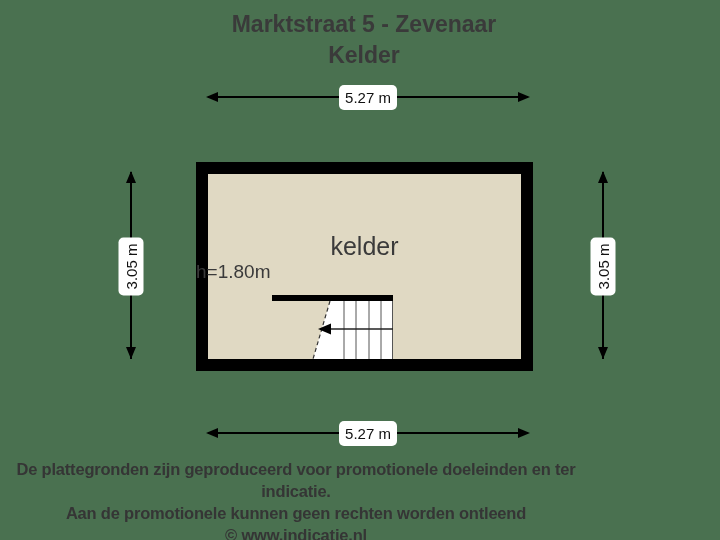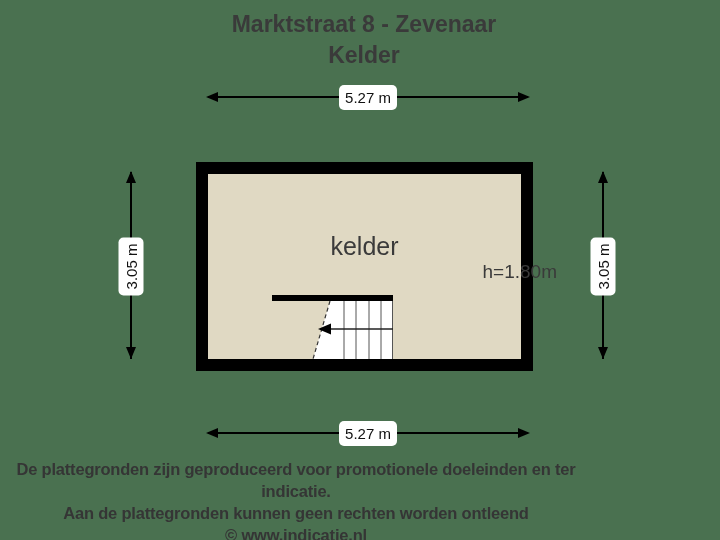--- a/index.html
+++ b/index.html
@@ -10,22 +10,22 @@
   
   .title-block{position:absolute;top:9px;left:8px;width:712px;text-align:center;
                color:var(--c-title-text,#3a3a3a);font-weight:bold;font-size:23px;line-height:31px;}
 
   
   .room-outer{position:absolute;left:196px;top:162px;width:337px;height:209px;
               background:var(--c-wall,#000);}
   .room-inner{position:absolute;inset:12px;background:var(--c-floor,#e0d9c3);}
   .room-label{position:absolute;left:196px;width:337px;top:232px;text-align:center;
               font-size:25px;color:var(--c-room-text,#3a3a3a);}
-  .room-height{position:absolute;left:196px;width:337px;top:261px;text-align:right;
-               font-size:19px;color:var(--c-room-text,#3a3a3a);margin-left:24px;}
+  .room-height{position:absolute;left:196px;width:337px;top:261px;text-align:left;
+               font-size:19px;color:var(--c-room-text,#3a3a3a);}
 
   
   .dim-line-h{position:absolute;height:2px;background:var(--c-wall,#000);}
   .dim-line-v{position:absolute;width:2px;background:var(--c-wall,#000);}
   .ah{position:absolute;width:0;height:0;}
   .ah-left {border-top:5px solid transparent;border-bottom:5px solid transparent;border-right:12px solid var(--c-wall,#000);}
   .ah-right{border-top:5px solid transparent;border-bottom:5px solid transparent;border-left:12px solid var(--c-wall,#000);}
   .ah-up   {border-left:5px solid transparent;border-right:5px solid transparent;border-bottom:12px solid var(--c-wall,#000);}
   .ah-down {border-left:5px solid transparent;border-right:5px solid transparent;border-top:12px solid var(--c-wall,#000);}
   .dim-label{position:absolute;width:58px;height:25px;background:var(--c-label-box,#fff);
@@ -40,21 +40,21 @@
   .footer-block{position:absolute;left:0;top:458px;width:592px;text-align:center;
                 color:var(--c-footer-text,#353535);font-weight:bold;font-size:16.5px;
                 line-height:22px;letter-spacing:-0.2px;}
 </style>
 </head>
 <body>
 
 <div id="canvas">
 
   <div class="title-block">
-    <div>Marktstraat 8 - Zevenaar</div>
+    <div>Marktstraat 5 - Zevenaar</div>
     <div>Kelder</div>
   </div>
 
   <div>
     <div class="dim-line-h" style="left:208px;top:96px;width:320px;"></div>
     <div class="ah ah-left" style="left:206px;top:92px;"></div>
     <div class="ah ah-right" style="left:518px;top:92px;"></div>
     <div class="dim-label" style="left:339px;top:85px;">5.27 m</div>
   </div>
 
@@ -95,17 +95,17 @@
       <line x1="127.5" y1="8" x2="127.5" y2="66"></line>
     </g>
     <line x1="65" y1="8" x2="48" y2="66" stroke="#333333" stroke-width="1.2" stroke-dasharray="4,3"></line>
     <line x1="62" y1="36" x2="128" y2="36" stroke="#222222" stroke-width="1.5"></line>
     <polygon points="53,36 66,30.5 66,41.5" fill="#000000"></polygon>
     <rect x="7" y="2" width="121" height="6" fill="#000000"></rect>
   </svg>
 
   <div class="footer-block">
     <div>De plattegronden zijn geproduceerd voor promotionele doeleinden en ter indicatie.</div>
-    <div>Aan de plattegronden kunnen geen rechten worden ontleend</div>
+    <div>Aan de promotionele kunnen geen rechten worden ontleend</div>
     <div>© www.indicatie.nl</div>
   </div>
 
 </div>
 
 </body></html>

